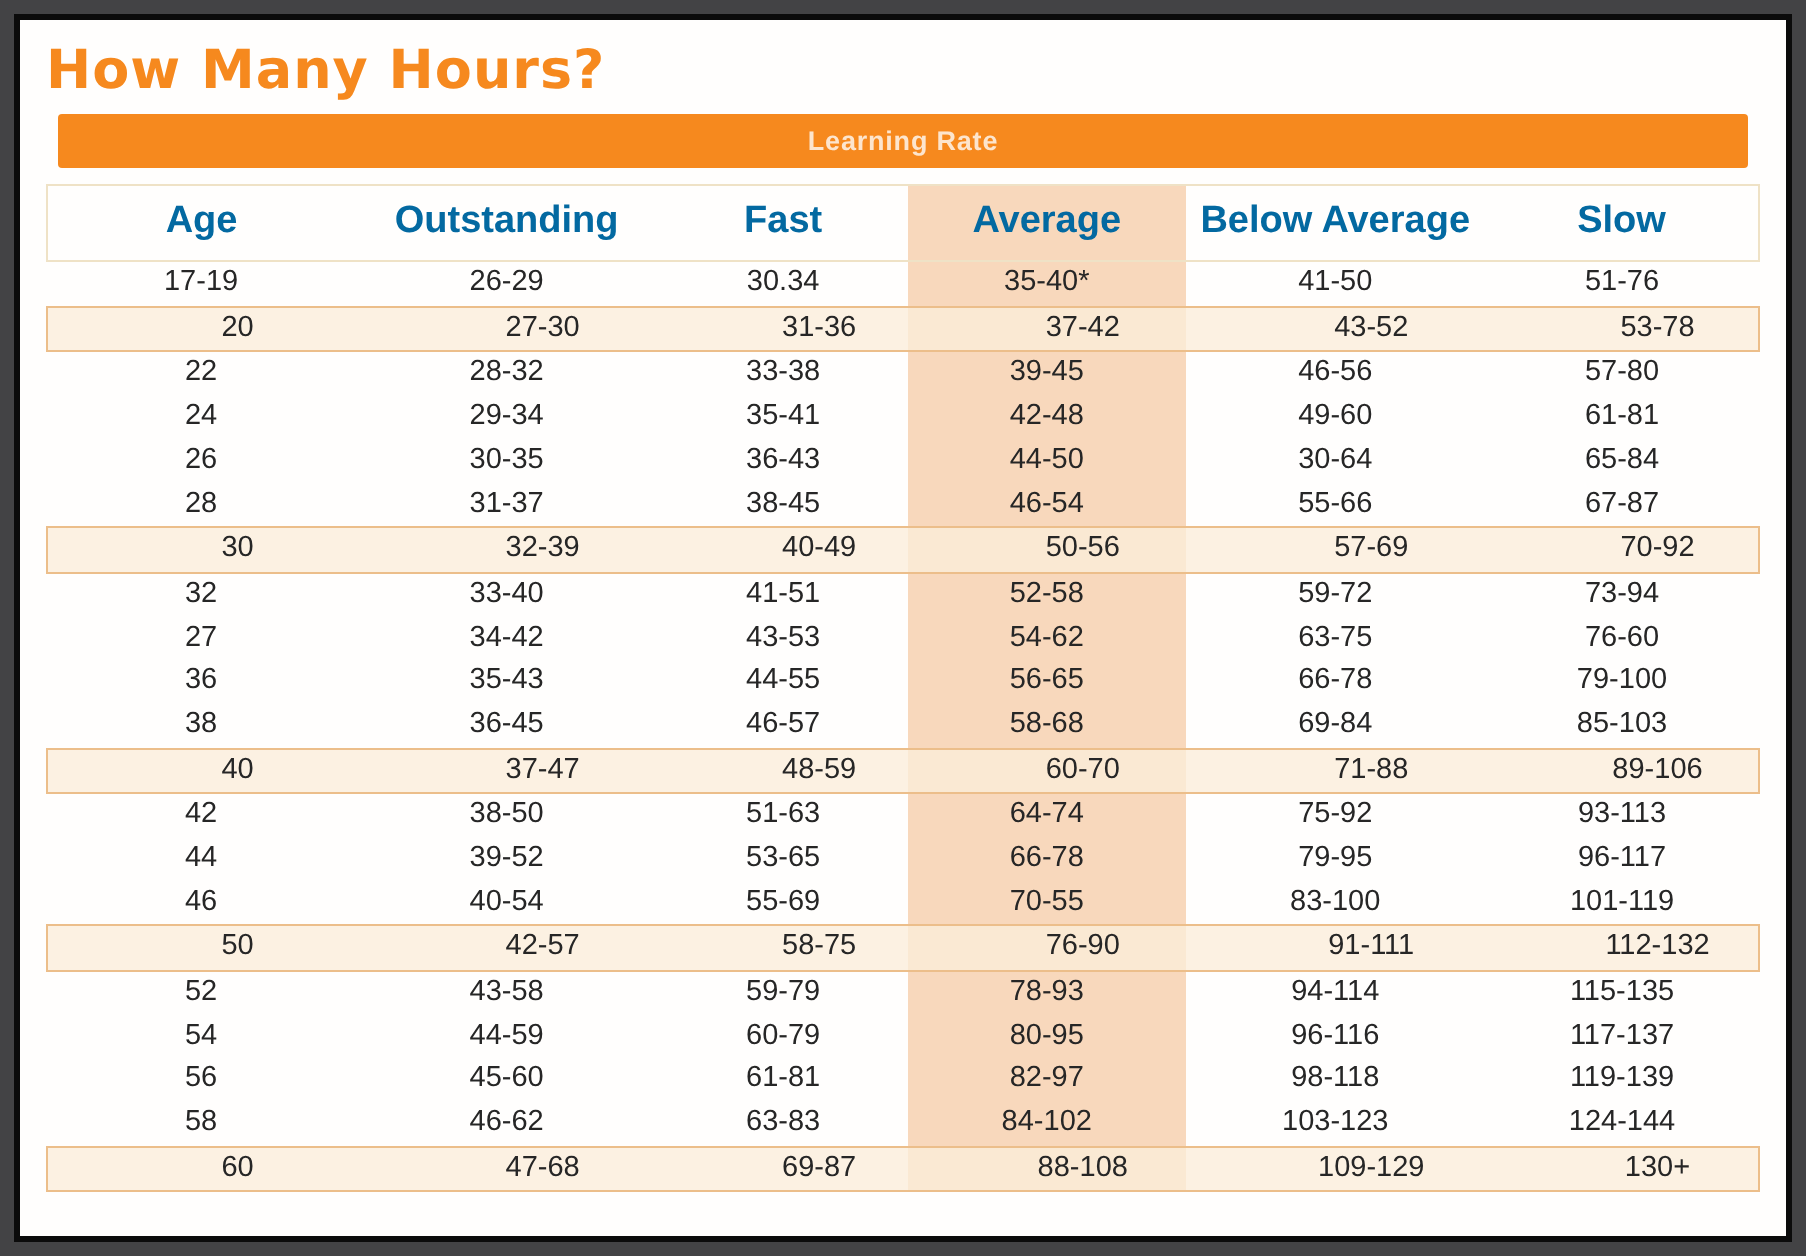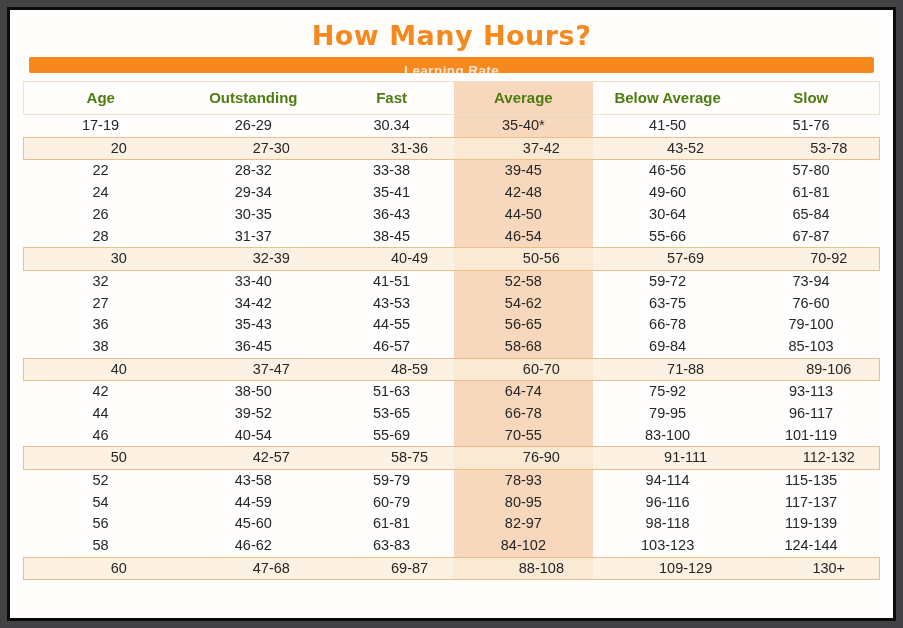--- a/index.html
+++ b/index.html
@@ -17,51 +17,51 @@
   }
   .page{
     box-sizing:border-box;
     width:100%;height:100%;
     background:#fffefd;
     border:3px solid #0b0b0b;
     padding:6px 13px 0 13px;
   }
   .page-title{
     margin:4px 0 6px 0;
-    text-align:center;
+    text-align:left;
     font-family:"DejaVu Sans","Liberation Sans",sans-serif;
     font-size:27px;
     font-weight:bold;
     letter-spacing:.5px;
     color:#F6891E;
   }
   .band{
-    height:16px;
+    height:27px;
     margin:6px 6px 8px 6px;
     background:#F6891E;
     border-radius:2px;
     text-align:center;
     line-height:28px;
     font-size:13.5px;
     font-weight:bold;
     letter-spacing:.4px;
     color:rgba(255,255,255,.78);
   }
   table{
     width:100%;
     border-collapse:collapse;
     table-layout:fixed;
     font-size:14.5px;
     color:#262626;
   }
   thead th{
     background:#fffefd;
-    font-size:15px;
+    font-size:19px;
     font-weight:bold;
-    color:#4d7c0f;
+    color:#0369a1;
     padding:7px 0 8px 0;
     border-top:1px solid #EFE2C6;
     border-bottom:1px solid #EFE2C6;
     margin-top:34px;
   }
   thead th:first-child{border-left:1px solid #EFE2C6;}
   thead th:last-child{border-right:1px solid #EFE2C6;}
   th,td{text-align:center;}
   tbody td{
     padding:3.1px 0;

